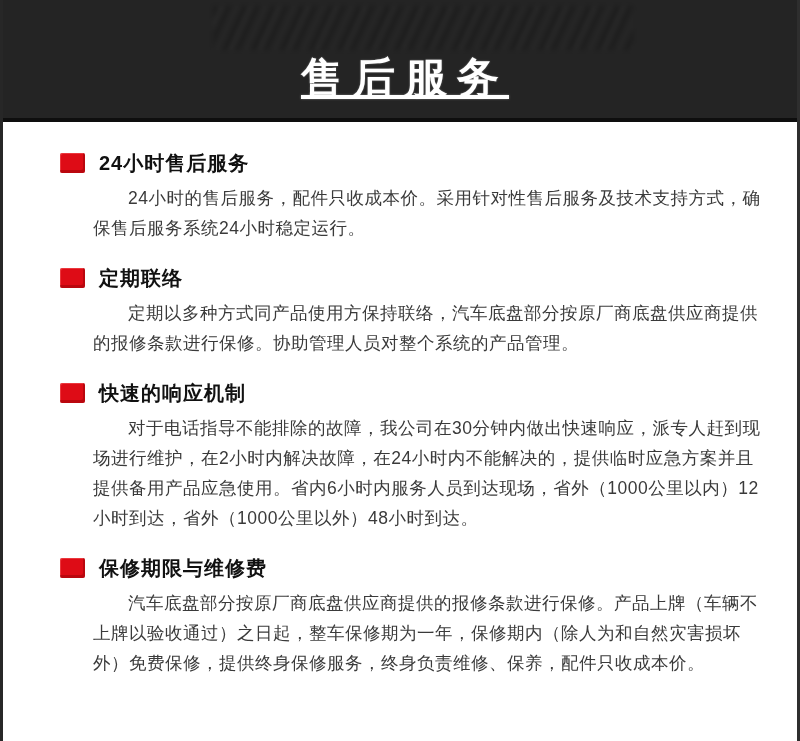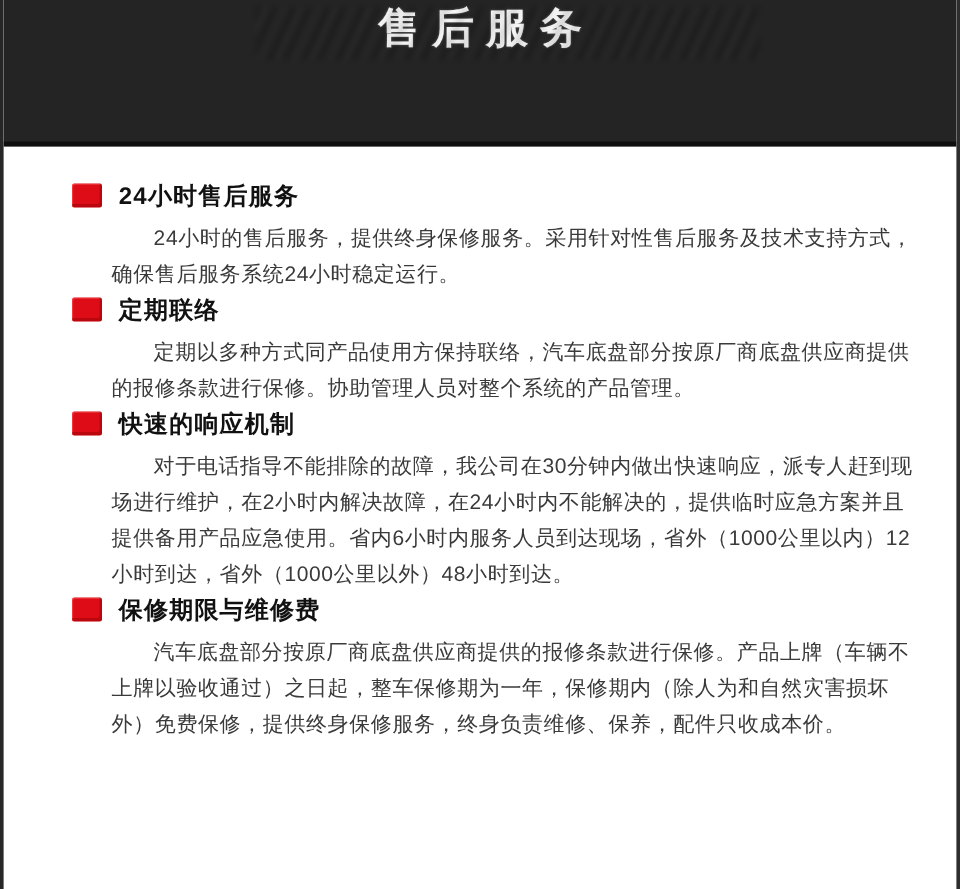--- a/index.html
+++ b/index.html
@@ -30,32 +30,34 @@
     position:absolute;left:210px;top:6px;width:420px;height:44px;
     background:repeating-linear-gradient(115deg,
       rgba(0,0,0,0.35) 0 6px, rgba(90,90,90,0.18) 6px 11px,
       rgba(0,0,0,0.3) 11px 18px, rgba(70,70,70,0.12) 18px 26px);
     filter:blur(2px);
     opacity:.45;
     pointer-events:none;
   }
   .banner-title{
     margin:0;
+    padding-top:50px;
     color:#ffffff;
-    font-size:35px;
+    font-size:42px;
     font-weight:bold;
     letter-spacing:10px;
     text-indent:10px; 
     text-shadow:0 0 2px rgba(255,255,255,.35);
+    text-decoration:underline;
   }
   
   .content{
     padding:28px 46px 0 57px;
   }
-  .section{margin-top:2px;}
+  .section{margin-top:22px;}
   .section:first-child{margin-top:0;}
   .sec-head{
     display:flex;align-items:center;
     height:26px;
   }
   .bullet{
     flex:0 0 auto;
     width:25px;height:20px;
     margin-right:14px;
     background:var(--accent-red,#de0c16);
@@ -91,21 +93,21 @@
     <h1 class="banner-title">售后服务</h1>
   </header>
 
   <main class="content">
 
     <section class="section">
       <div class="sec-head">
         <span class="bullet"></span>
         <h2 class="sec-title">24小时售后服务</h2>
       </div>
-      <p>24小时的售后服务，提供终身保修服务。采用针对性售后服务及技术支持方式，确保售后服务系统24小时稳定运行。</p>
+      <p>24小时的售后服务，配件只收成本价。采用针对性售后服务及技术支持方式，确保售后服务系统24小时稳定运行。</p>
     </section>
 
     <section class="section">
       <div class="sec-head">
         <span class="bullet"></span>
         <h2 class="sec-title">定期联络</h2>
       </div>
       <p>定期以多种方式同产品使用方保持联络，汽车底盘部分按原厂商底盘供应商提供的报修条款进行保修。协助管理人员对整个系统的产品管理。</p>
     </section>
 

